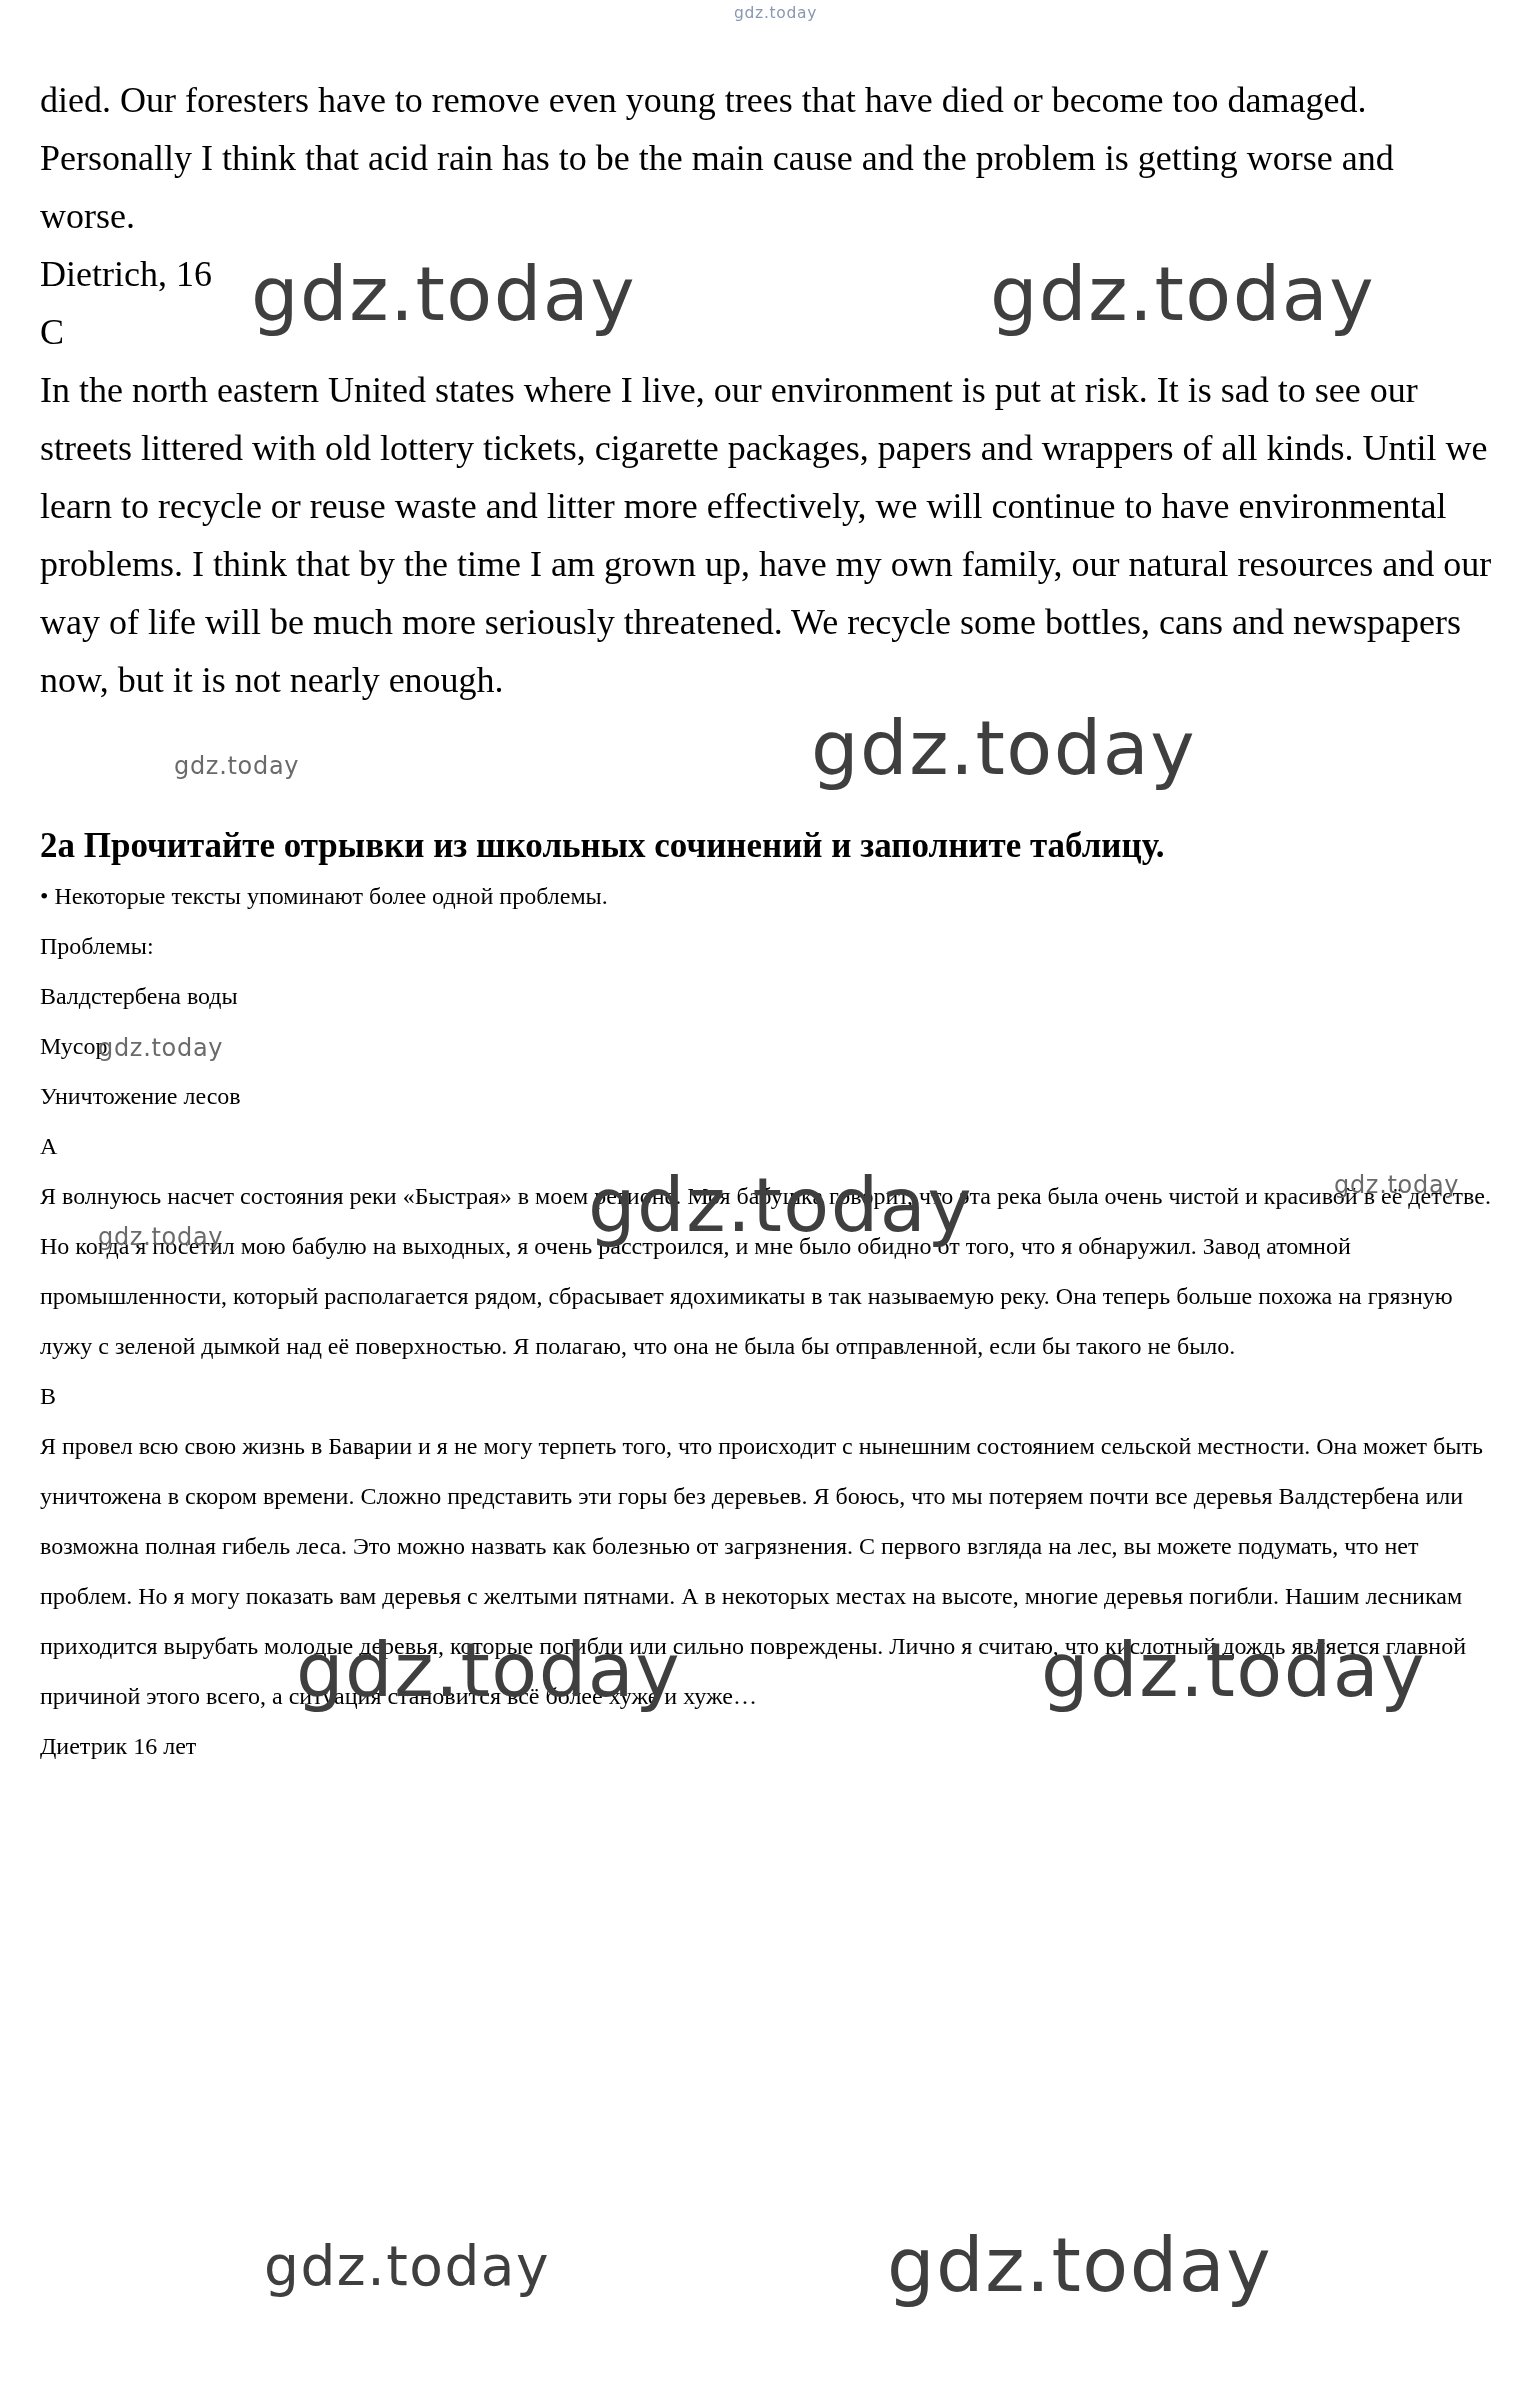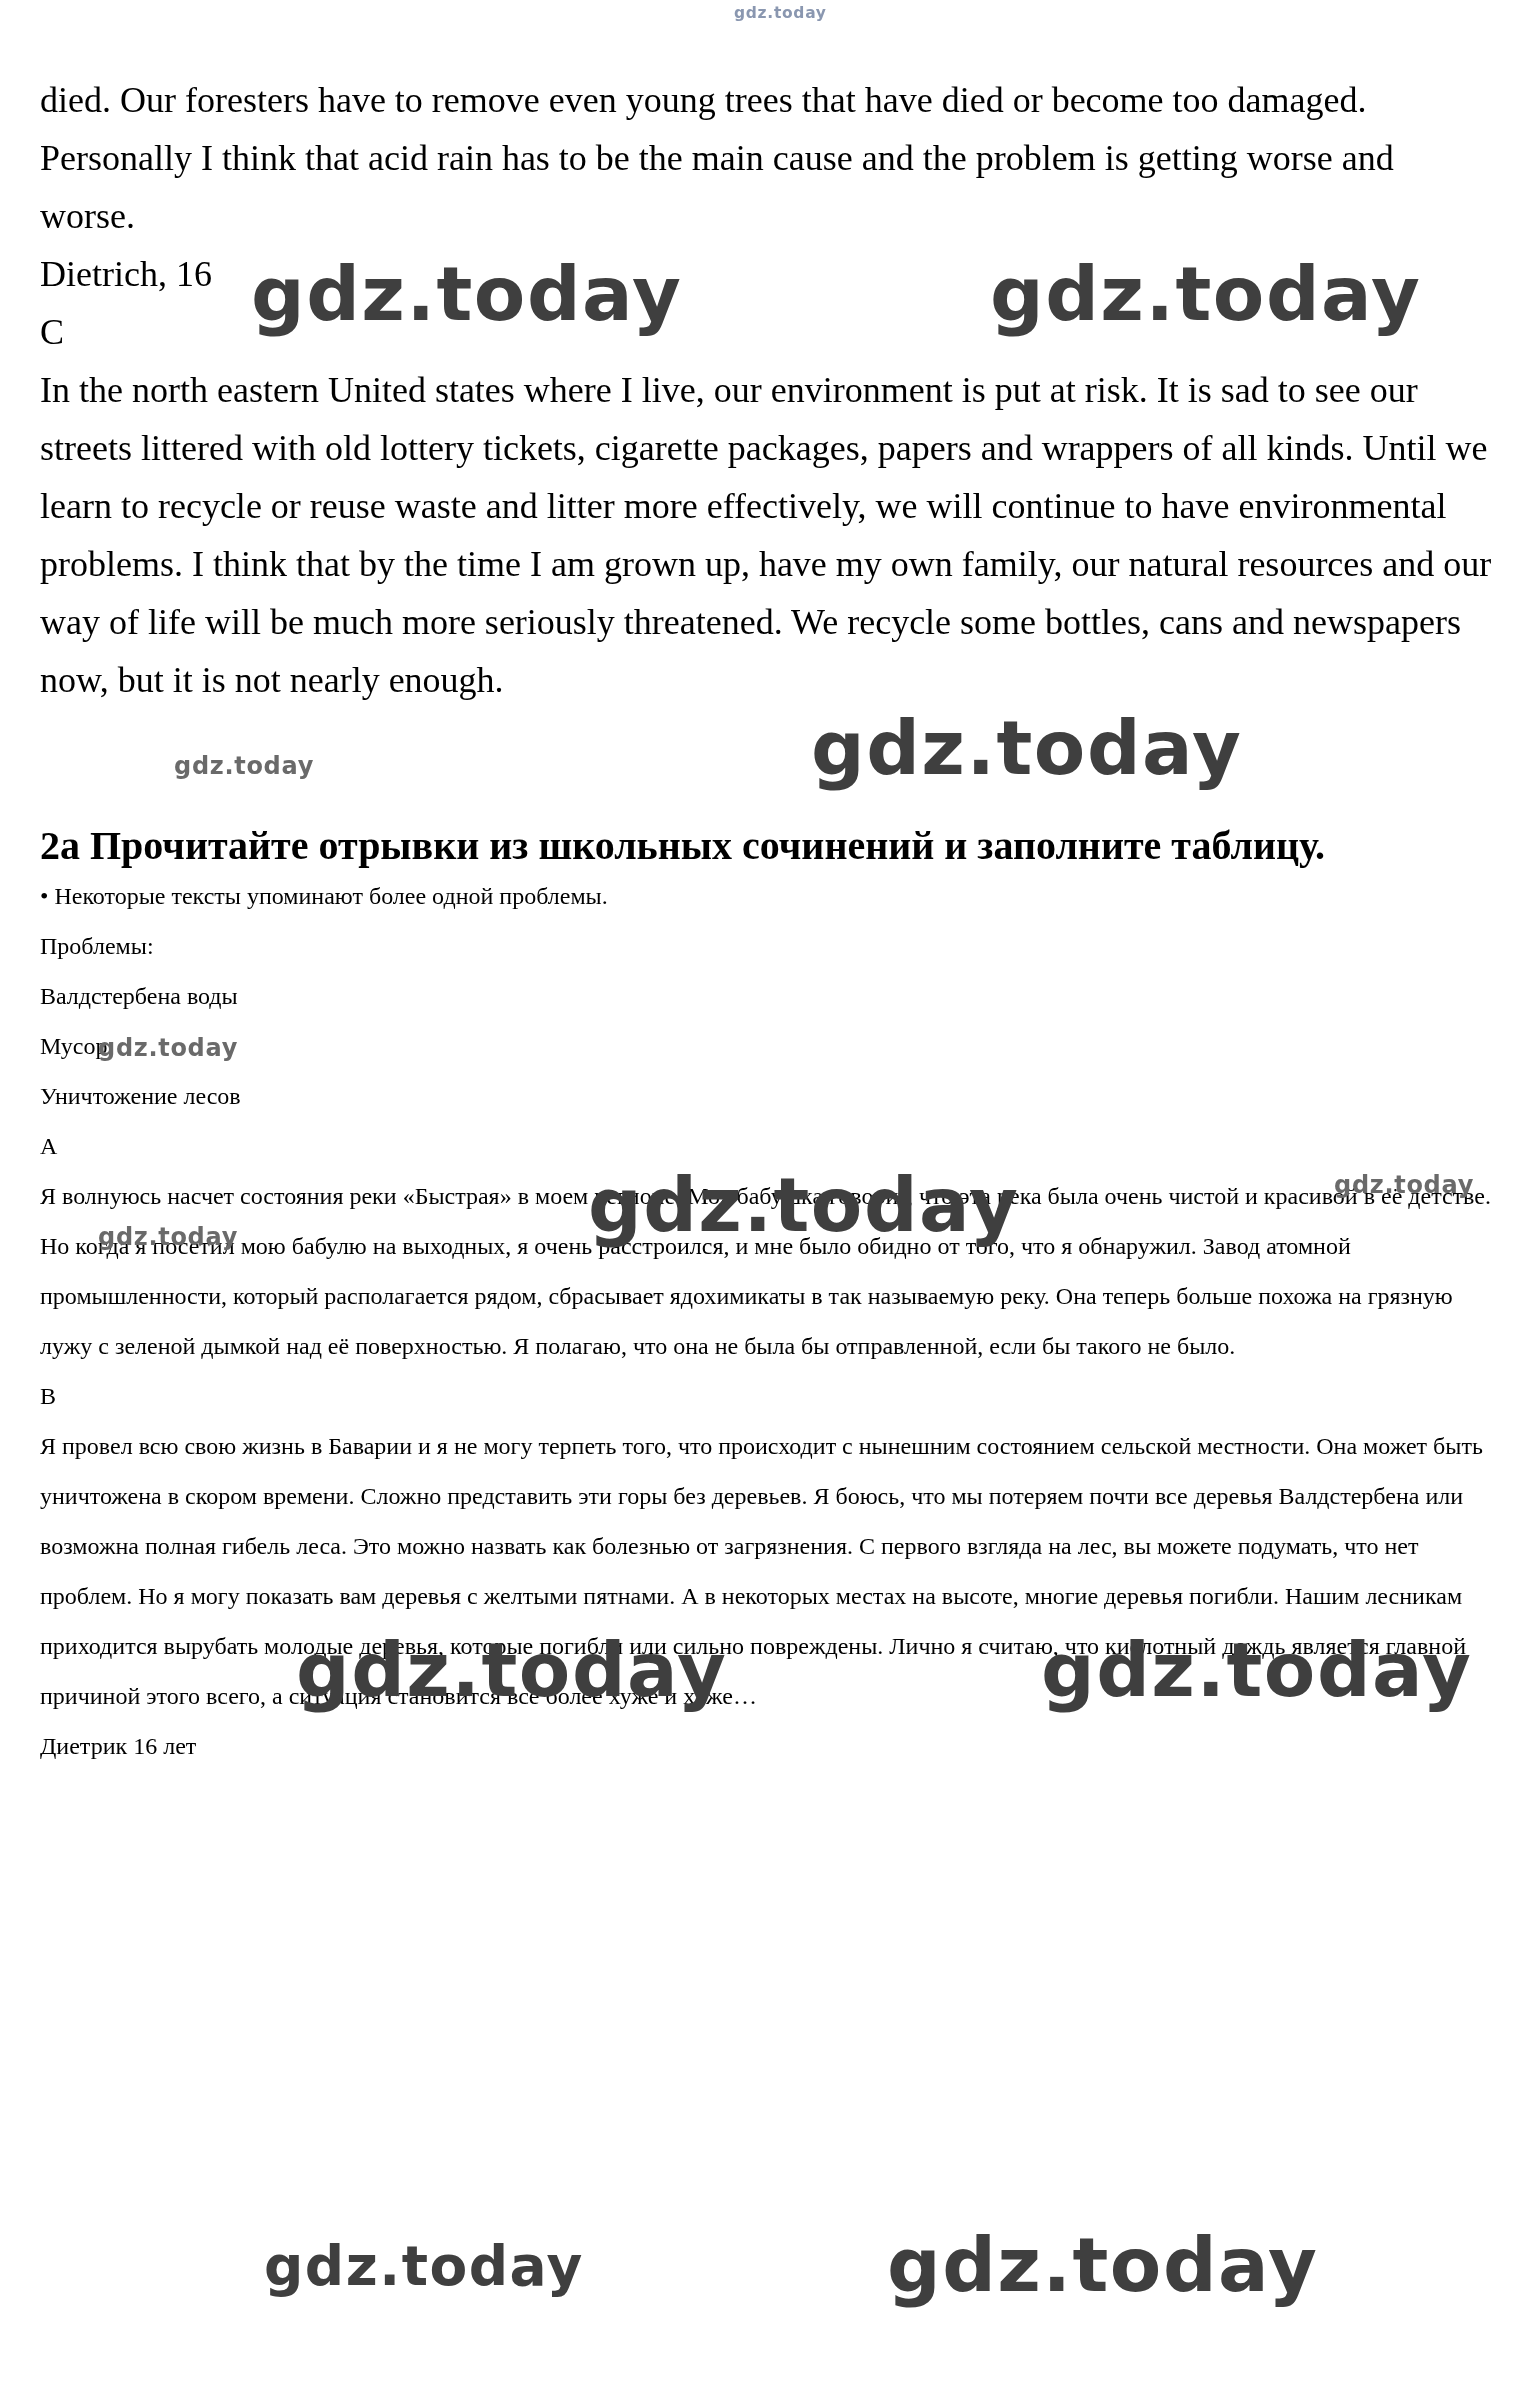--- a/index.html
+++ b/index.html
@@ -15,29 +15,29 @@
   .content {
     position: absolute;
     left: 40px;
     top: 71px;
     width: 1457px;
   }
   .content p, .content h2 { margin: 0; padding: 0; }
   .en { font-size: 36px; line-height: 58px; }
   .ru { font-size: 24px; line-height: 50px; }
   .heading {
-    font-size: 40px;
+    font-size: 35px;
     line-height: 50px;
     font-weight: bold;
     margin-top: 112px !important;
   }
   .wm {
     position: absolute;
     font-family: "DejaVu Sans", sans-serif;
-    font-weight: 700;
+    font-weight: 400;
     line-height: 1;
     letter-spacing: 1.5px;
     white-space: nowrap;
     pointer-events: none;
   }
   .wm-large  { font-size: 75px; color: #3f3f3f; }
   .wm-medium { font-size: 55px;  color: #3f3f3f; }
   .wm-small  { font-size: 24px;  color: #6a6a6a; letter-spacing: 0.7px; }
   .wm-tiny   { font-size: 15.5px;  color: #8a97b0; letter-spacing: 0.7px; }
 </style>

